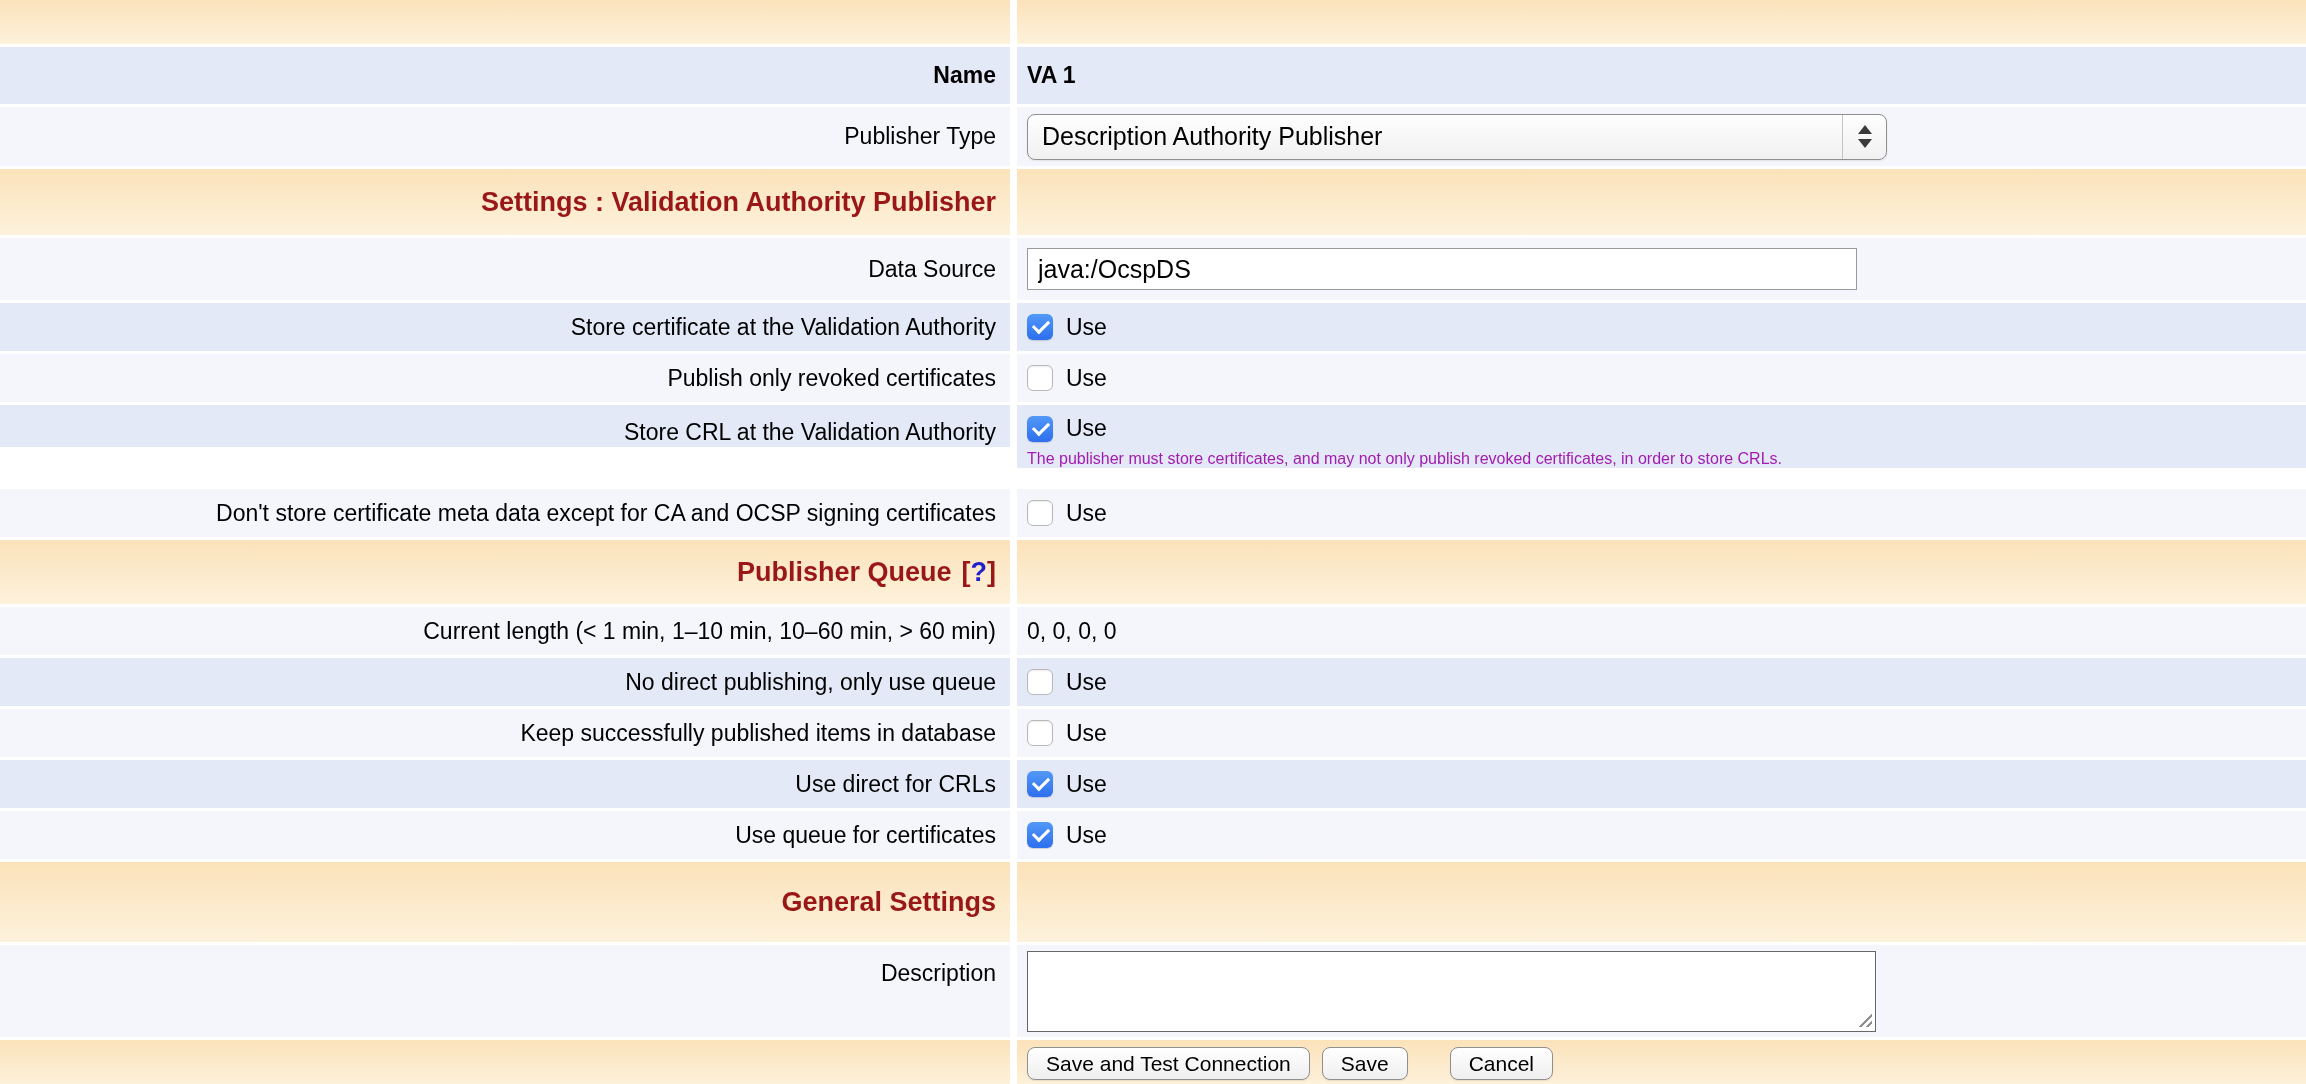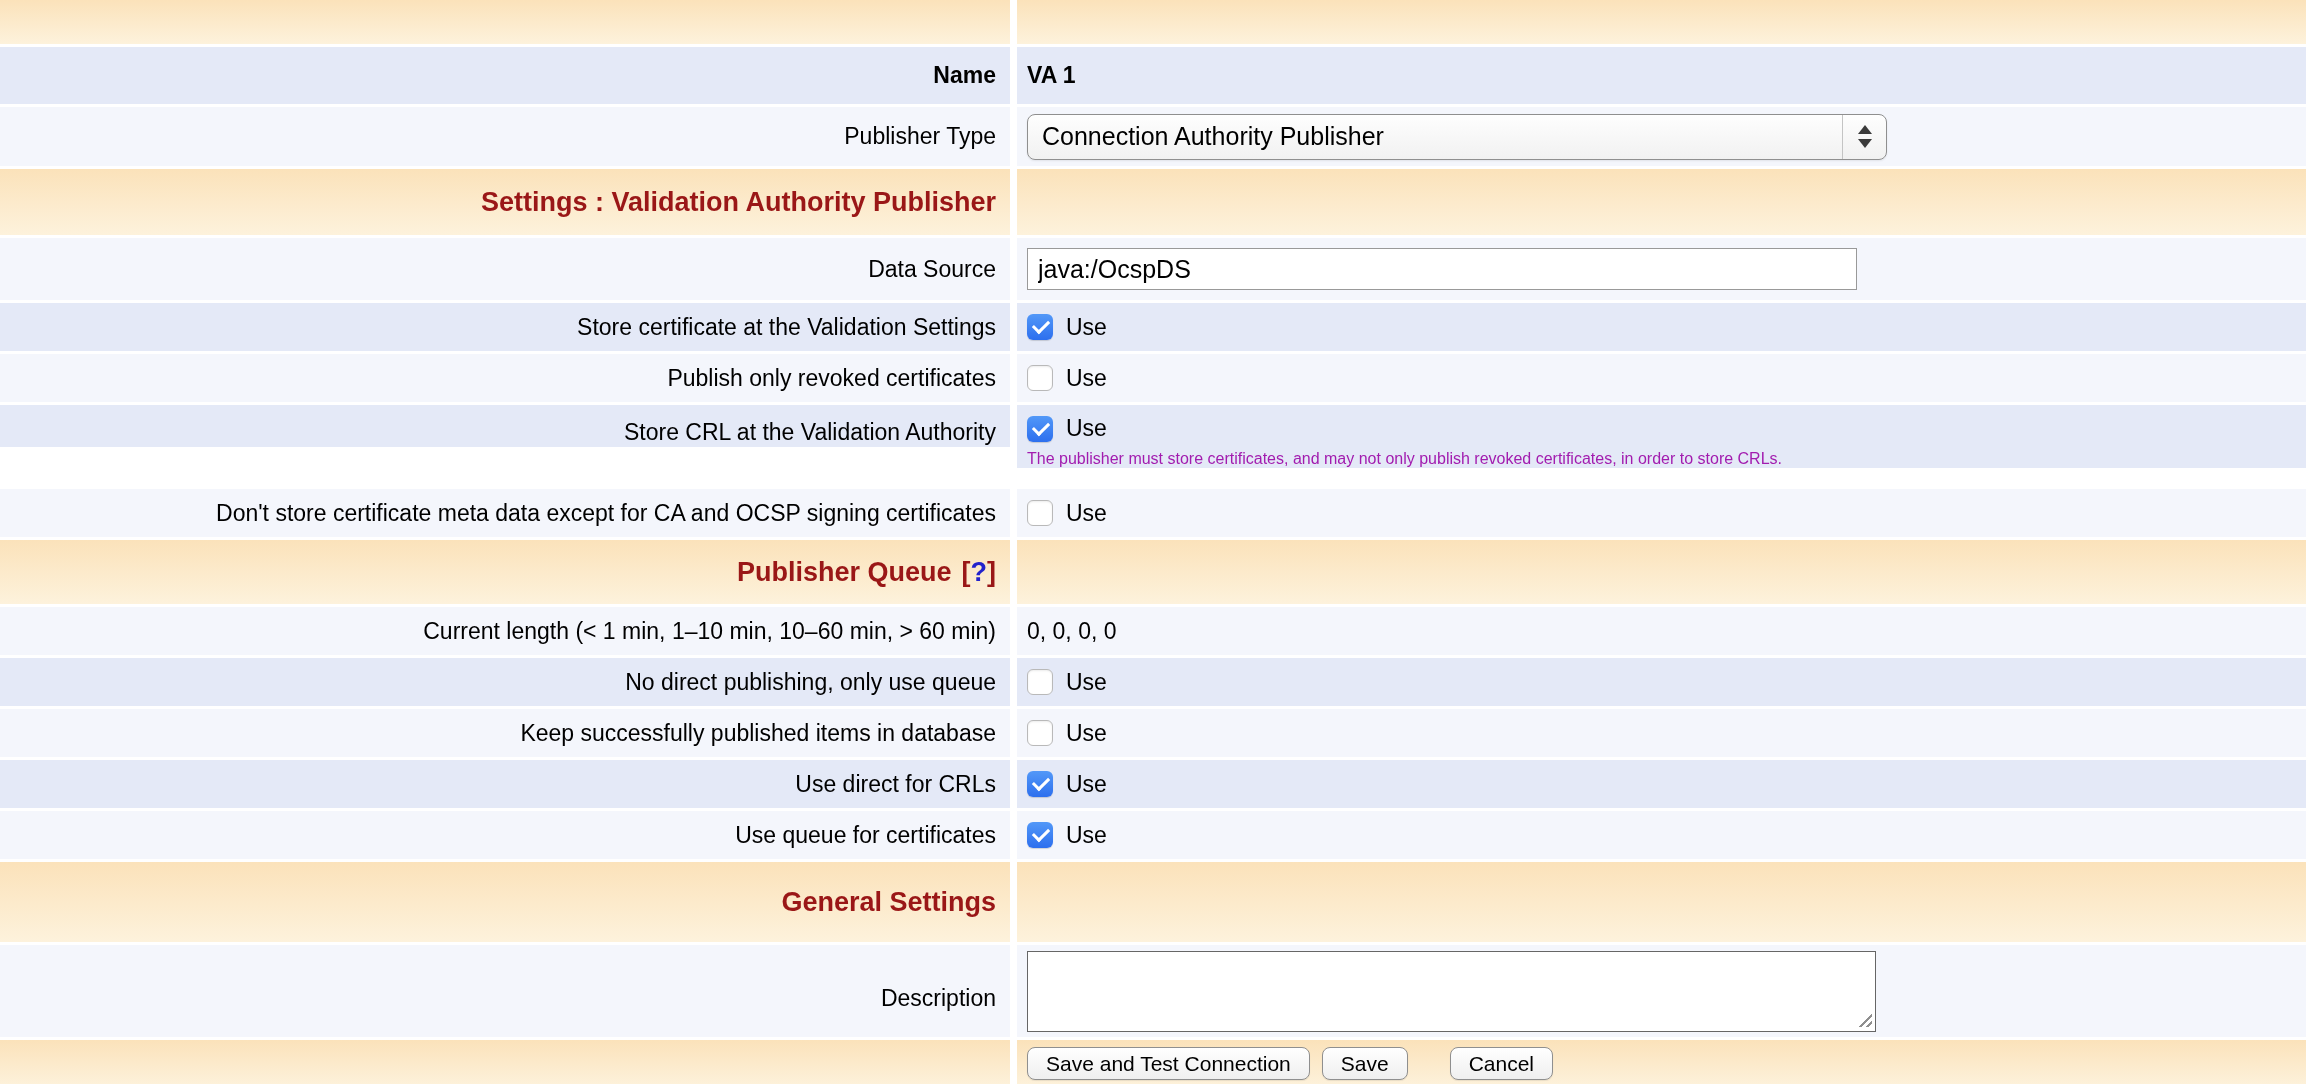--- a/index.html
+++ b/index.html
@@ -106,21 +106,21 @@
       <span class="value-text bold">VA 1</span>
     </div>
   </div>
 
   <div class="row lit" style="height:59px">
     <div class="cell-l">
       <span class="label">Publisher Type</span>
     </div>
     <div class="cell-r">
       <div class="select">
-        <span class="select-text">Connection Authority Publisher</span>
+        <span class="select-text">Description Authority Publisher</span>
         <span class="select-stepper">
           <span class="arrow-up"></span>
           <span class="arrow-down"></span>
         </span>
       </div>
     </div>
   </div>
 
   <div class="row sec" style="height:66px">
     <div class="cell-l">
@@ -133,21 +133,21 @@
     <div class="cell-l">
       <span class="label">Data Source</span>
     </div>
     <div class="cell-r">
       <input type="text" class="text-input" value="java:/OcspDS" style="">
     </div>
   </div>
 
   <div class="row lav" style="height:48px">
     <div class="cell-l">
-      <span class="label">Store certificate at the Validation Settings</span>
+      <span class="label">Store certificate at the Validation Authority</span>
     </div>
     <div class="cell-r">
       <span class="checkbox" data-checked="true"></span>
       <span class="use-label">Use</span>
     </div>
   </div>
 
   <div class="row lit" style="height:48px">
     <div class="cell-l">
       <span class="label">Publish only revoked certificates</span>
@@ -241,21 +241,21 @@
   </div>
 
   <div class="row sec" style="height:80px">
     <div class="cell-l">
       <span class="section-title">General Settings</span>
     </div>
     <div class="cell-r"></div>
   </div>
 
   <div class="row lit" style="height:92px">
-    <div class="cell-l" style="align-items:center;padding-top:14px;padding-left:29px;">
+    <div class="cell-l" style="align-items:flex-start;padding-top:14px;padding-left:29px;">
       <span class="label">Description</span>
     </div>
     <div class="cell-r" style="align-items:flex-start;padding-top:4px;">
       <div class="desc-wrap">
         <textarea class="textarea" style=""></textarea>
         <span class="resize-handle"></span>
       </div>
     </div>
   </div>
 

